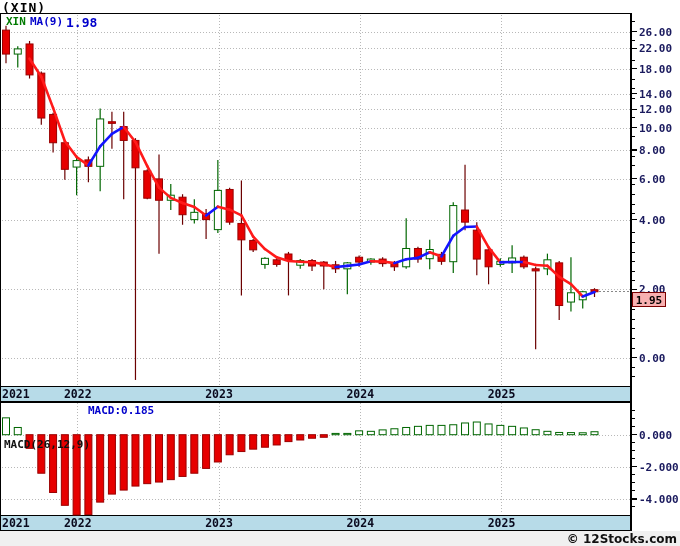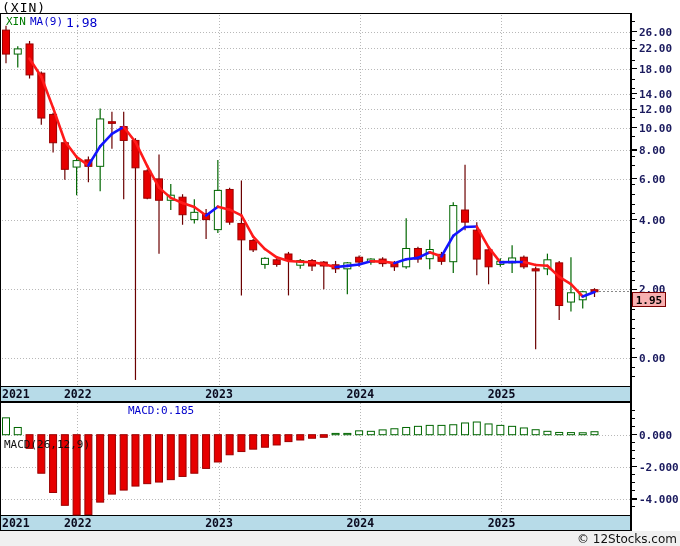--- a/index.html
+++ b/index.html
@@ -1,25 +1,25 @@
 <!DOCTYPE html>
 <html><head>
 <meta charset="utf-8">
 <style>
   html,body{margin:0;padding:0;background:#ffffff;}
   #stage{position:relative;width:680px;height:546px;background:#ffffff;overflow:hidden;
          font-family:"DejaVu Sans Mono","Liberation Mono",monospace;}
   #chart{position:absolute;left:0;top:0;}
-  .ovl{position:absolute;font-weight:normal;white-space:pre;}
+  .ovl{position:absolute;font-weight:bold;white-space:pre;}
   #hdr-title{left:2px;top:0px;font-size:13px;color:#000000;letter-spacing:1px;}
   #lg-sym{left:6px;top:15px;font-size:11px;color:#007a00;}
   #lg-ma{left:30px;top:15px;font-size:11px;color:#0000cc;}
   #lg-maval{left:66px;top:15px;font-size:13px;color:#0000cc;}
   #macd-title{left:4px;top:404px;font-size:11px;color:#111111;margin-top:34px;}
-  #macd-val{left:88px;top:404px;font-size:11px;color:#0000cc;margin-left:40px;}
+  #macd-val{left:88px;top:404px;font-size:11px;color:#0000cc;}
   #footer-copy{right:3px;top:532px;font-size:12px;color:#111111;font-family:"DejaVu Sans","Liberation Sans",sans-serif;}
 </style>
 </head>
 <body>
 
 <div id="stage">
   <svg id="chart" width="680" height="546">
       <rect x="0" y="531" width="680" height="15" fill="#f0f0f0"></rect>
       <rect x="0" y="386.5" width="631" height="15" fill="#b7dbe8" stroke="#000000" stroke-width="1" shape-rendering="crispEdges"></rect>
       <rect x="0" y="515.5" width="631" height="15" fill="#b7dbe8" stroke="#000000" stroke-width="1" shape-rendering="crispEdges"></rect>

